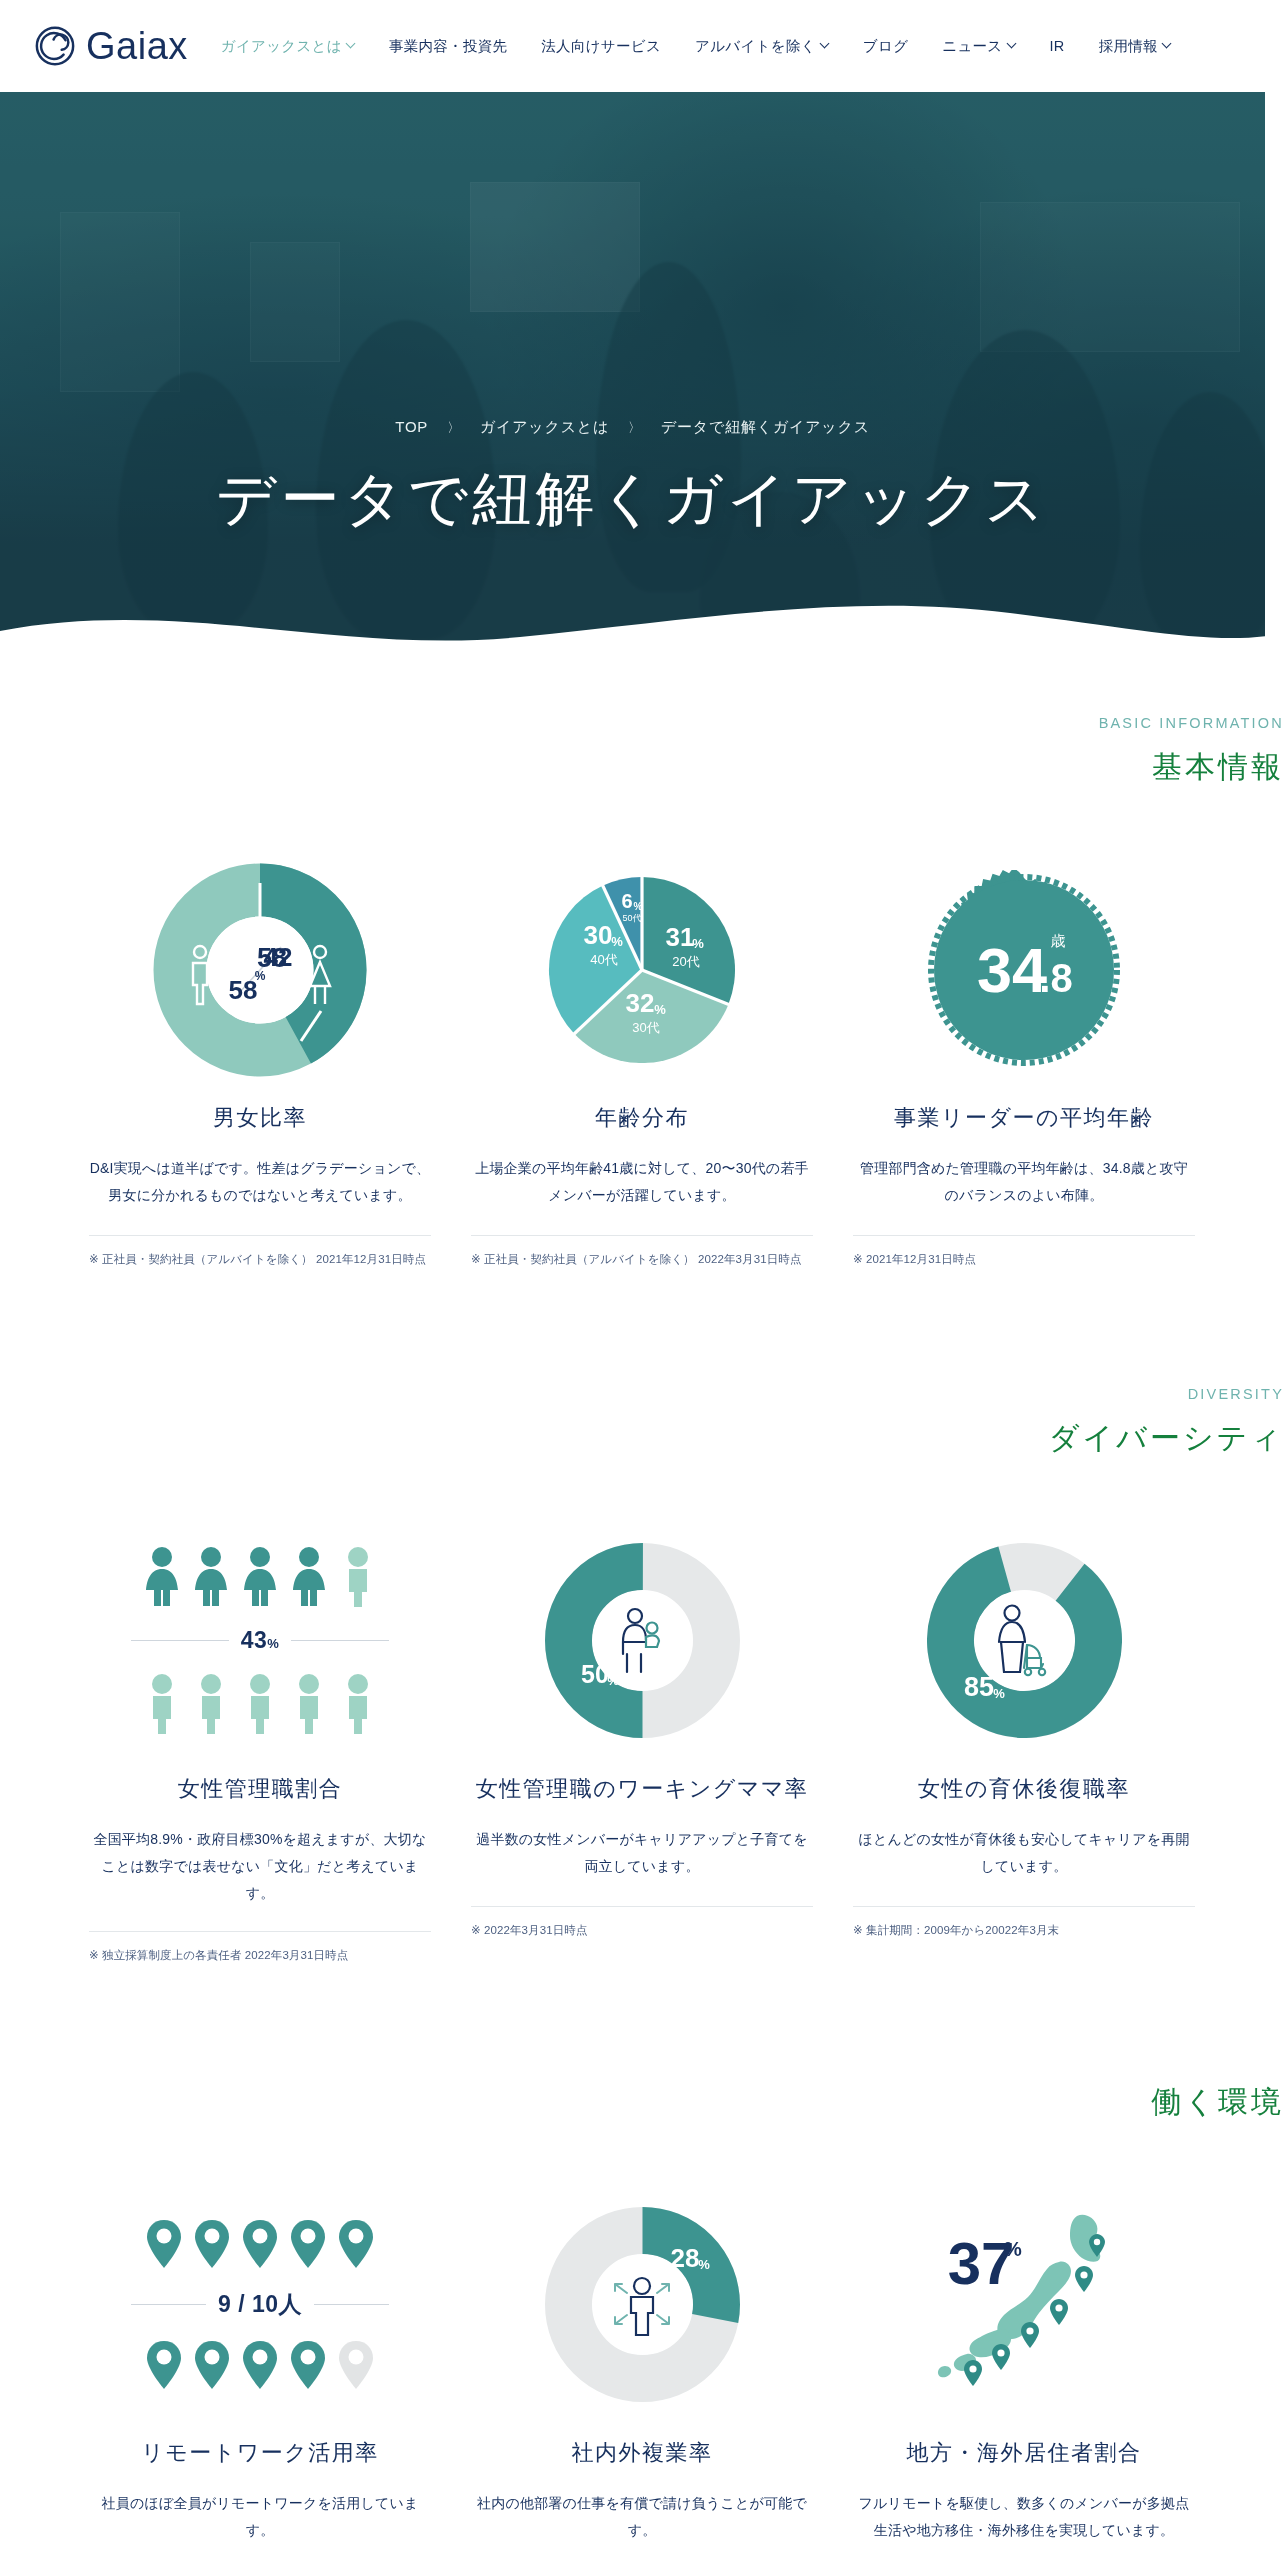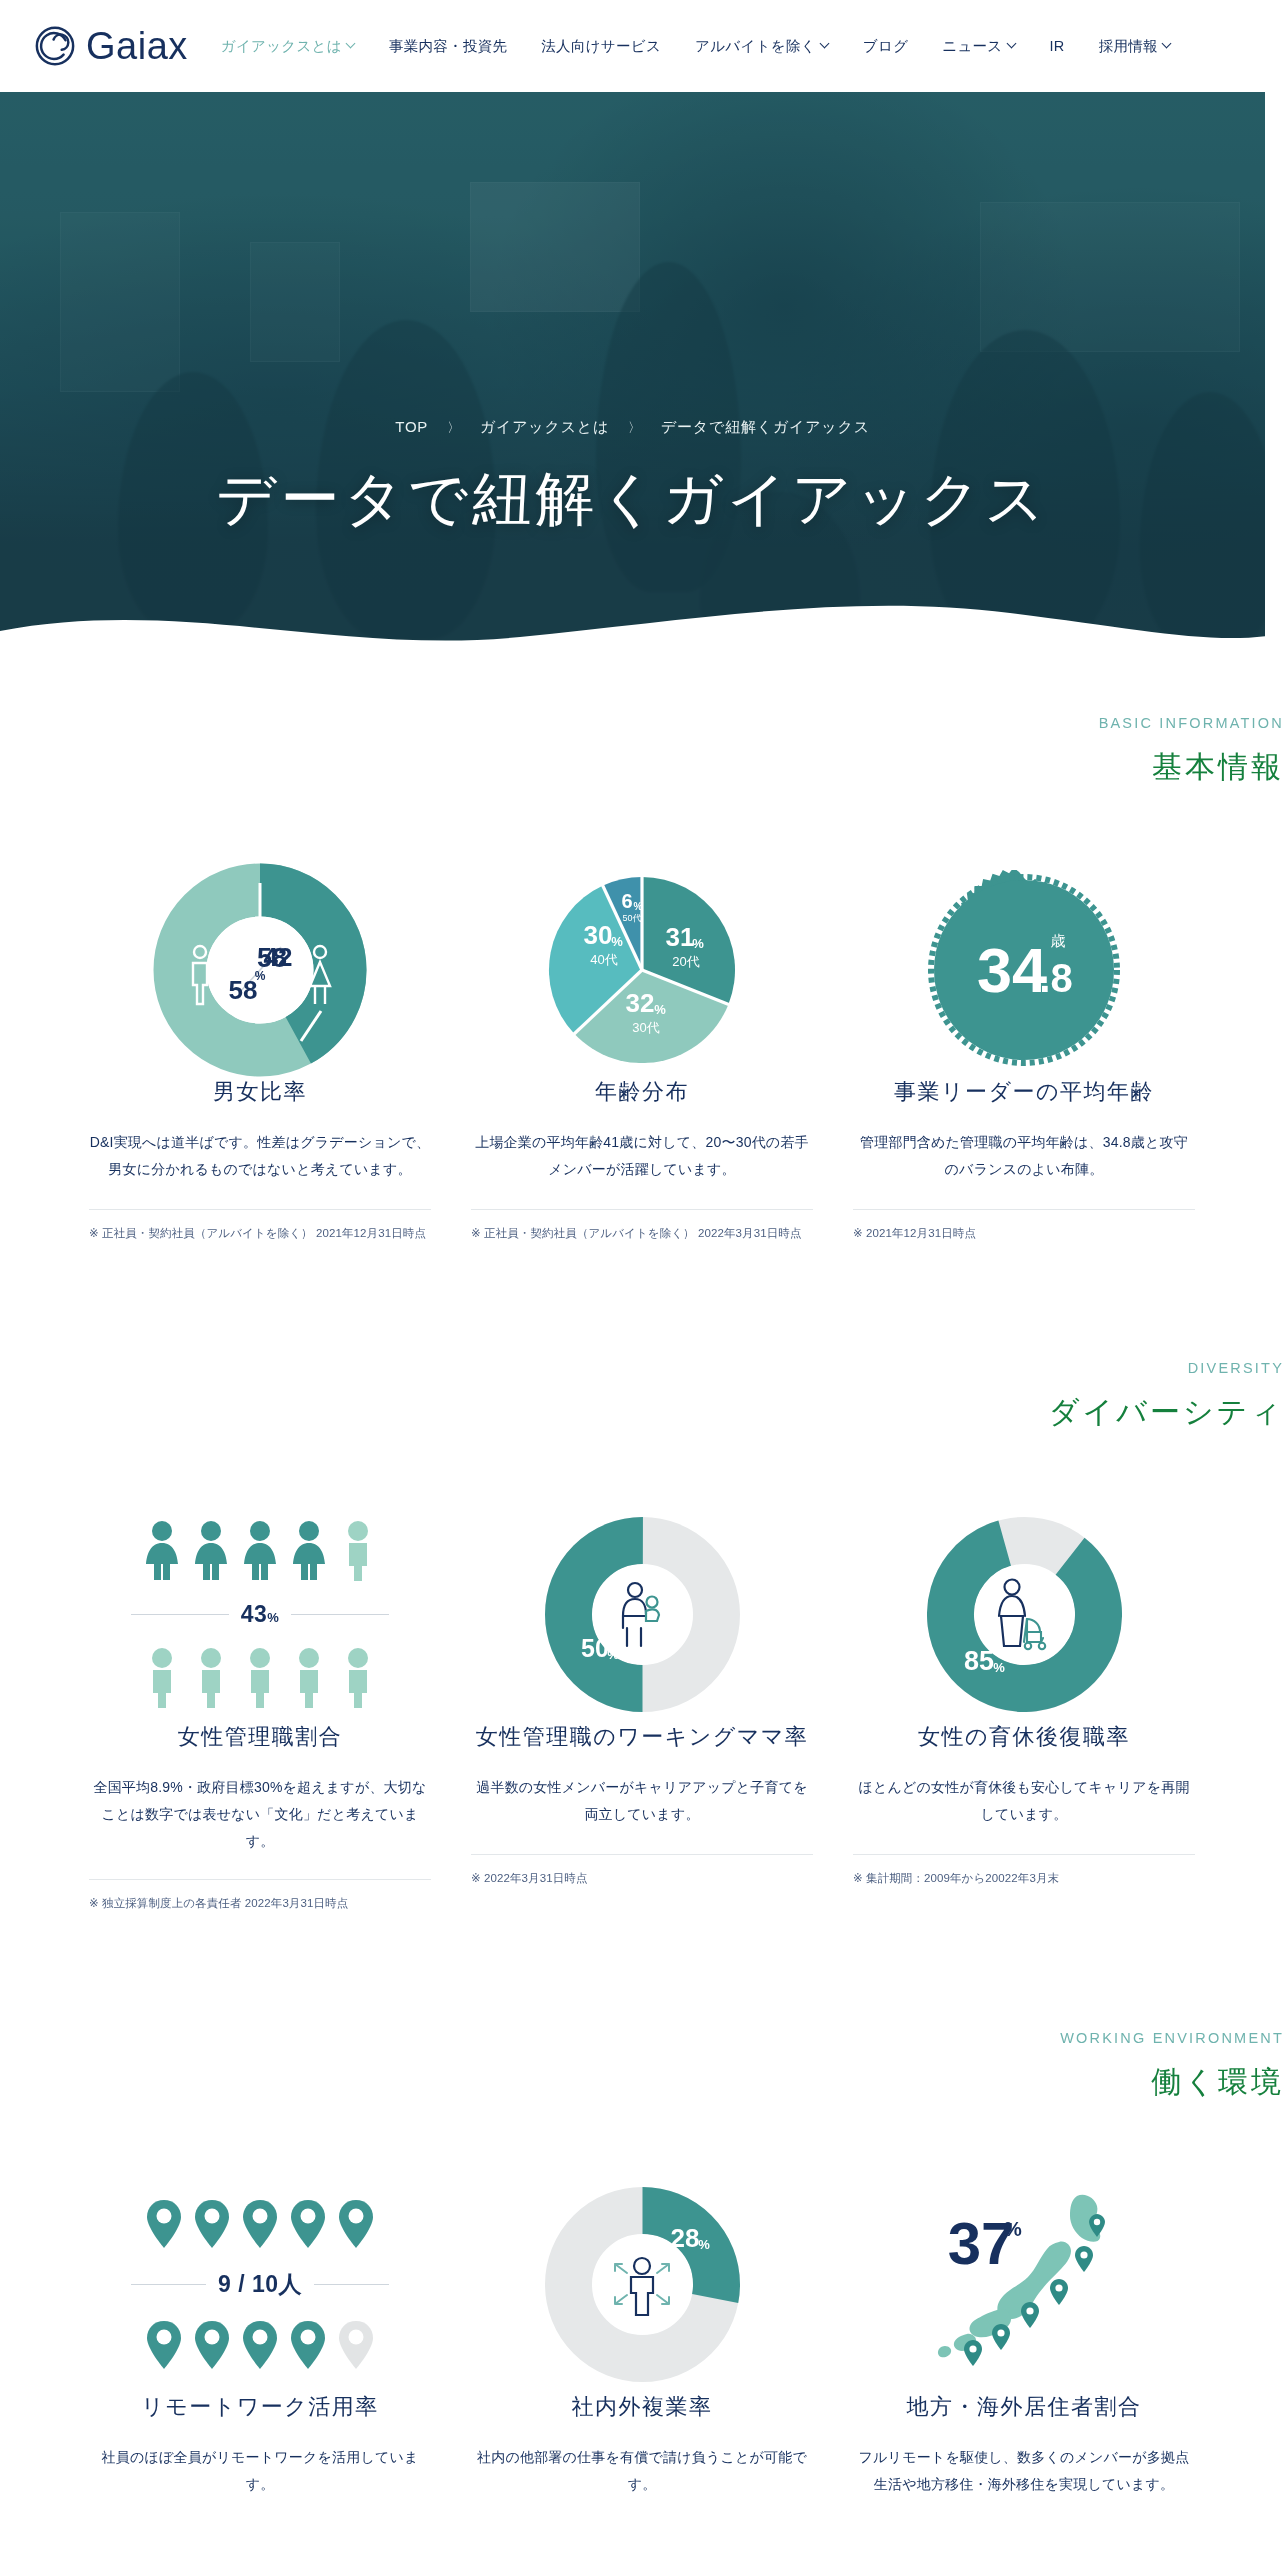--- a/index.html
+++ b/index.html
@@ -82,21 +82,21 @@
   .sec-ja{ font-size:30px; letter-spacing:3px; color:#15803d; font-weight:400; }
 
   .cards{
     display:flex; justify-content:center; gap:0;
     padding:0 58px;
   }
   .card{ width:382px; padding:0 20px; display:flex; flex-direction:column; align-items:center; }
   .viz{ height:215px; display:flex; align-items:center; justify-content:center; width:100%; }
   .card-title{
     font-size:22px; color:#17305e; letter-spacing:1.5px;
-    text-align:center; font-weight:400;
+    margin-top:26px; text-align:center; font-weight:400;
   }
   .card-desc{
     font-size:14px; line-height:1.95; color:#17305e;
     text-align:center; margin-top:22px; letter-spacing:.2px;
     min-height:56px;
   }
   .card-rule{ width:100%; height:1px; background:#e3e7ea; margin-top:24px; }
   .card-note{
     font-size:11.5px; color:#4c5f81; margin-top:14px;
     letter-spacing:.1px; line-height:1.7; width:100%;
@@ -441,21 +441,20 @@
       <div class="card-desc">ほとんどの女性が育休後も安心してキャリアを再開しています。</div>
       <div class="card-rule"></div>
       <div class="card-note">※ 集計期間：2009年から20022年3月末</div>
     </div>
 
   </div>
 </section>
 
 <section class="section" style="padding-top:116px; padding-bottom:70px">
   <div class="sec-head">
-    <div class="sec-en">WORKING ENVIRONMENT</div>
     <div class="sec-ja">働く環境</div>
   </div>
   <div class="cards">
 
     <div class="card">
       <div class="viz">
         <div class="people-viz">
           <div class="people-row" style="gap:8px">
             <svg width="40" height="52" viewBox="0 0 40 52">
                 <path d="M20,2 C10,2 3,9.5 3,19 C3,30 20,50 20,50 C20,50 37,30 37,19 C37,9.5 30,2 20,2 Z" fill="#3d9490"></path>

